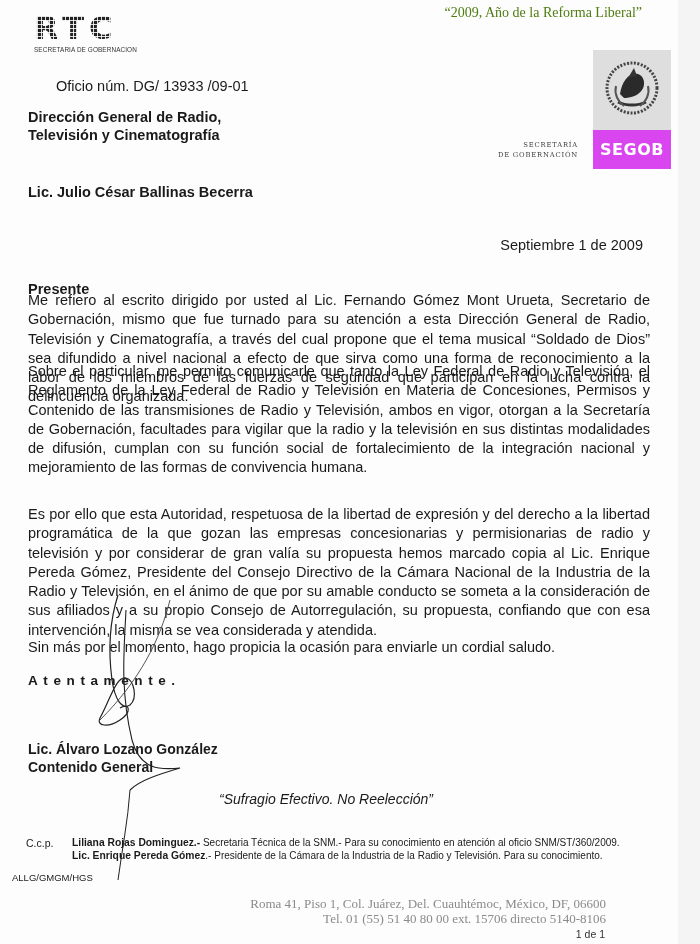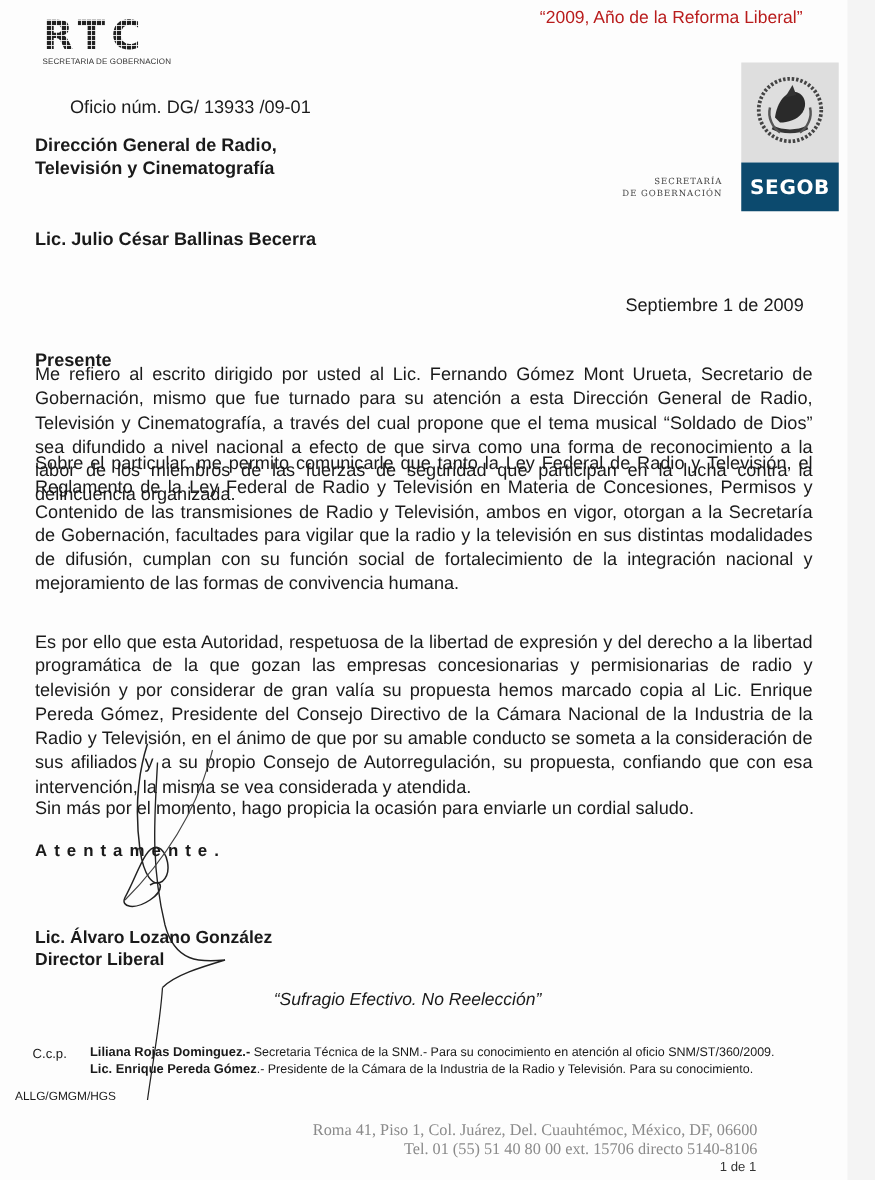--- a/index.html
+++ b/index.html
@@ -21,26 +21,26 @@
                       repeating-linear-gradient(90deg, transparent 0 2px, #fdfdfd 2px 3px);
     -webkit-background-clip: text;
   }
   .rtc-grid {
     position:absolute; left:0; top:0; width:108px; height:32px; pointer-events:none;
     background-image: repeating-linear-gradient(0deg, transparent 0 3px, rgba(253,253,253,.85) 3px 4px),
                       repeating-linear-gradient(90deg, transparent 0 3px, rgba(253,253,253,.85) 3px 4px);
   }
   .rtc-sub { font-size:6.4px; color:#333; letter-spacing:0.1px; margin-top:2px; white-space:nowrap; }
 
-  #motto-top { right:58px; top:5px; font-size:14px; color:#b91c1c; }
+  #motto-top { right:58px; top:5px; font-size:14px; color:#4d7c0f;font-family:Liberation Serif, serif; }
 
   
   #segob-emblem-box { left:593px; top:50px; width:78px; height:80px; background:#dedede; }
   #segob-emblem { position:absolute; left:11px; top:8px; }
-  #segob-box { left:593px; top:130px; width:78px; height:39px; background:#0c4a6e; color:#fff;
+  #segob-box { left:593px; top:130px; width:78px; height:39px; background:#d946ef; color:#fff;
     font-family:"DejaVu Sans", sans-serif; font-weight:bold; font-size:16px; letter-spacing:0.5px;
     display:flex; align-items:center; justify-content:center; }
   #segob-caption { right:122px; top:140px; text-align:right; font-family:"DejaVu Serif", serif;
     font-size:6.8px; letter-spacing:0.8px; line-height:10px; color:#444; }
 
   #oficio { left:28px; top:78px; font-size:14.5px;margin-left:28px; }
   #addressee-office { left:28px; top:108px; font-size:14.5px; font-weight:bold; line-height:18px; }
   #addressee-name { left:28px; top:184px; font-size:14.5px; font-weight:bold; }
   #presente { left:28px; top:237px; font-size:14.5px; font-weight:bold;margin-top:44px; }
   #date { right:57px; top:237px; font-size:14.5px; }
@@ -116,21 +116,21 @@
 <div id="p4" class="para">Sin más por el momento, hago propicia la ocasión para enviarle un cordial saludo.</div>
 
 <div id="closing" class="abs">Atentamente.</div>
 <svg id="signature" class="abs" viewBox="0 0 240 300">
   <path d="M58 5 C50 30 48 60 52 90 C55 110 62 120 70 115 C78 108 74 90 66 88 C56 86 50 110 40 128 C36 136 48 138 60 130 C72 122 70 112 60 118" stroke="#222" stroke-width="1.2" fill="none"></path>
   <path d="M66 20 C64 60 60 100 72 150 C80 180 100 180 120 178 C100 184 80 190 70 200" stroke="#222" stroke-width="1.1" fill="none"></path>
   <path d="M110 10 C100 50 80 90 40 130" stroke="#444" stroke-width="0.9" fill="none"></path>
   <path d="M70 200 C68 230 62 260 58 290" stroke="#222" stroke-width="1" fill="none"></path>
 </svg>
 <div id="signer-name" class="abs">Lic. Álvaro Lozano González</div>
-<div id="signer-title" class="abs">Director Liberal</div>
+<div id="signer-title" class="abs">Contenido General</div>
 
 <div id="motto-bottom" class="abs">“Sufragio Efectivo. No Reelección”</div>
 
 <div id="cc-label" class="abs">C.c.p.</div>
 <div id="cc1" class="cc-line">
   <b>Liliana Rojas Dominguez.-</b><span> Secretaria Técnica de la SNM.- Para su conocimiento en atención al oficio SNM/ST/360/2009.</span>
 </div>
 <div id="cc2" class="cc-line">
   <b>Lic. Enrique Pereda Gómez</b><span>.- Presidente de la Cámara de la Industria de la Radio y Televisión. Para su conocimiento.</span>
 </div>

